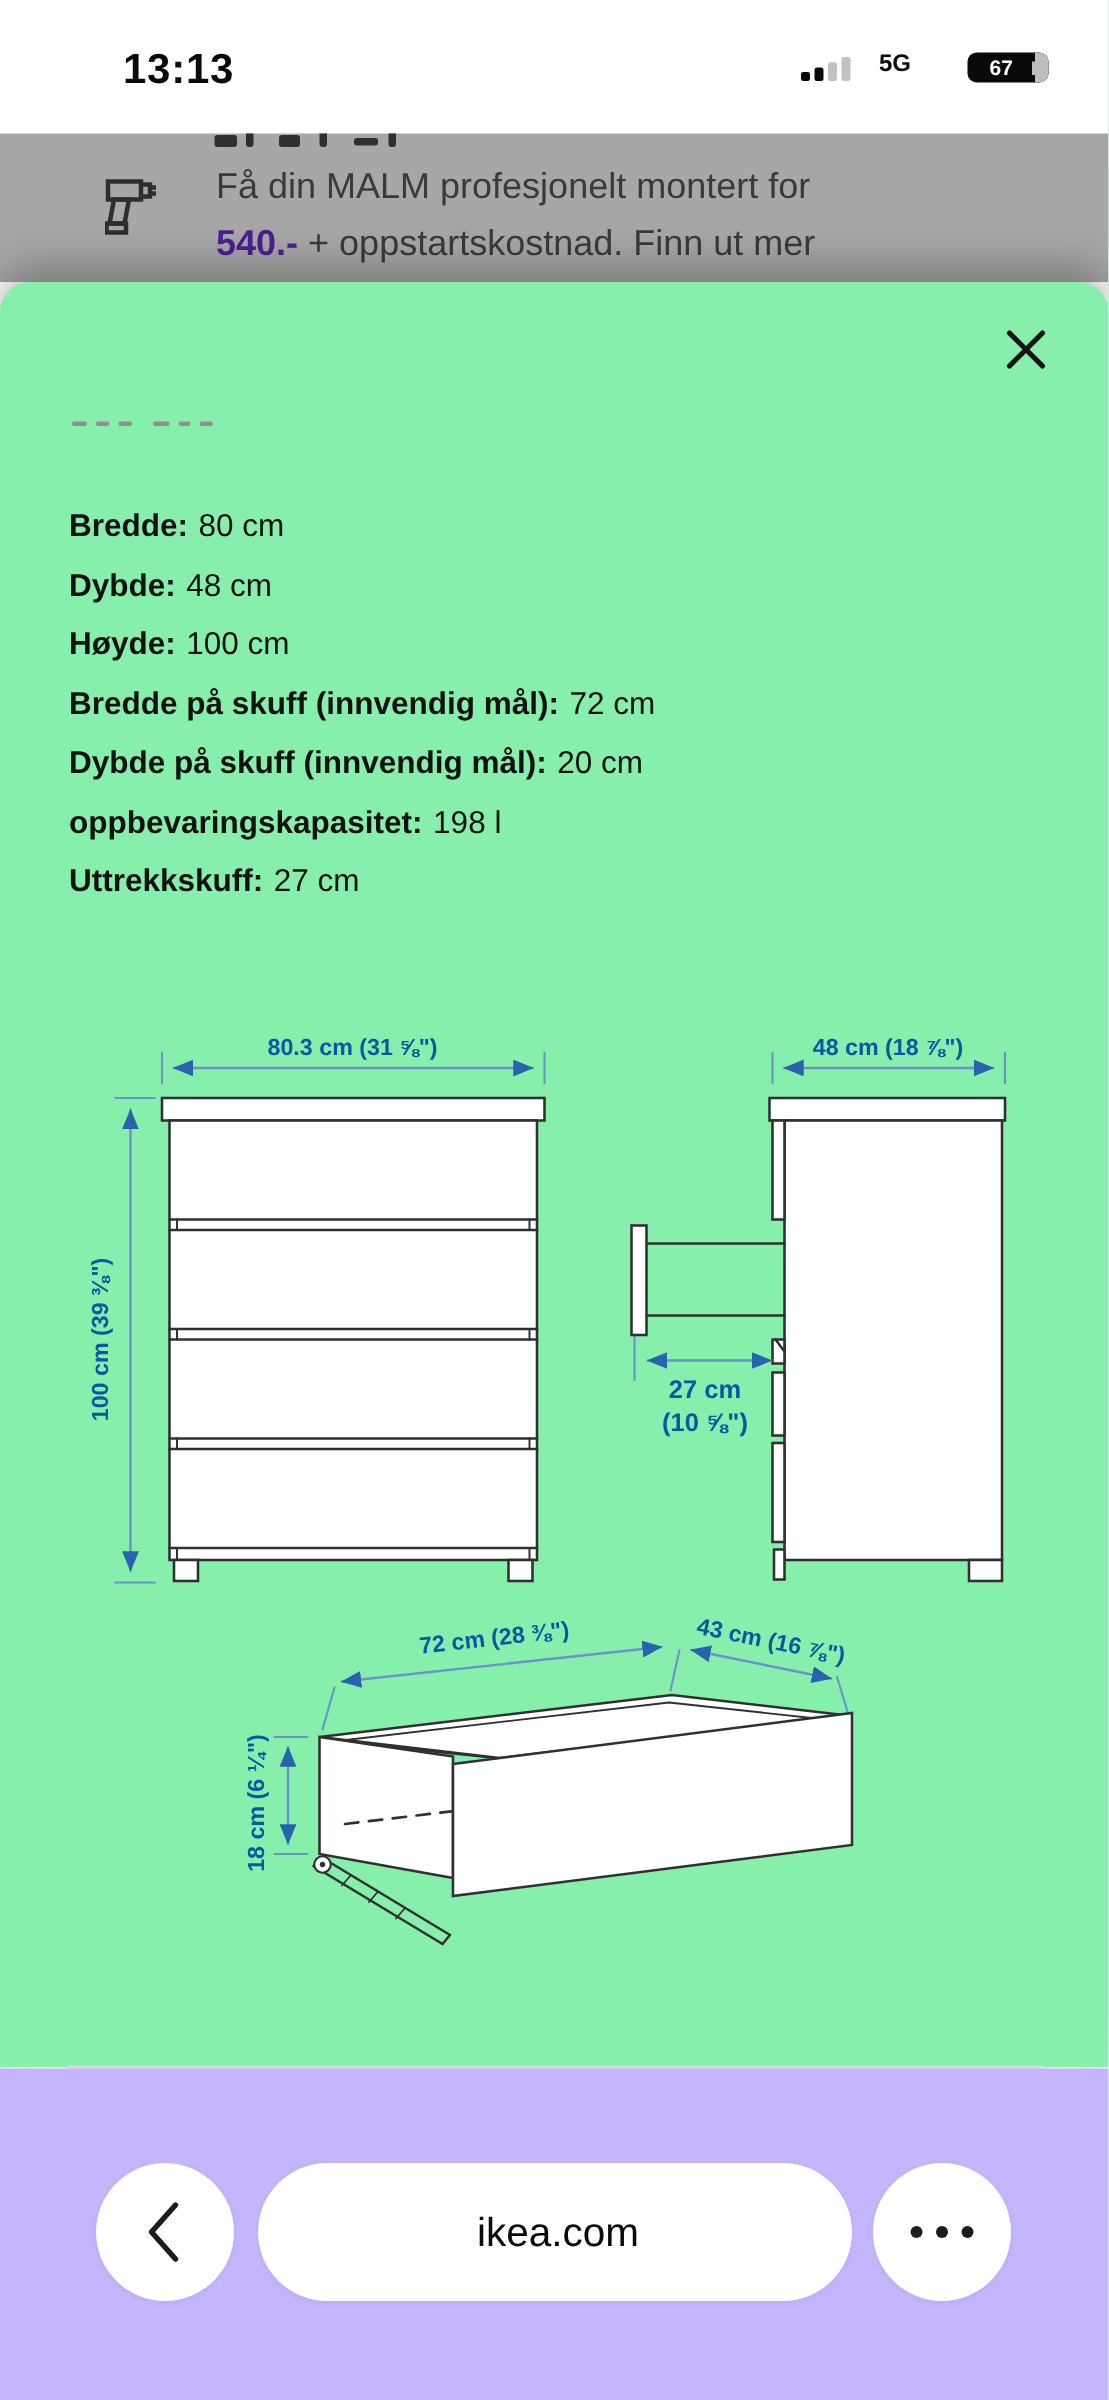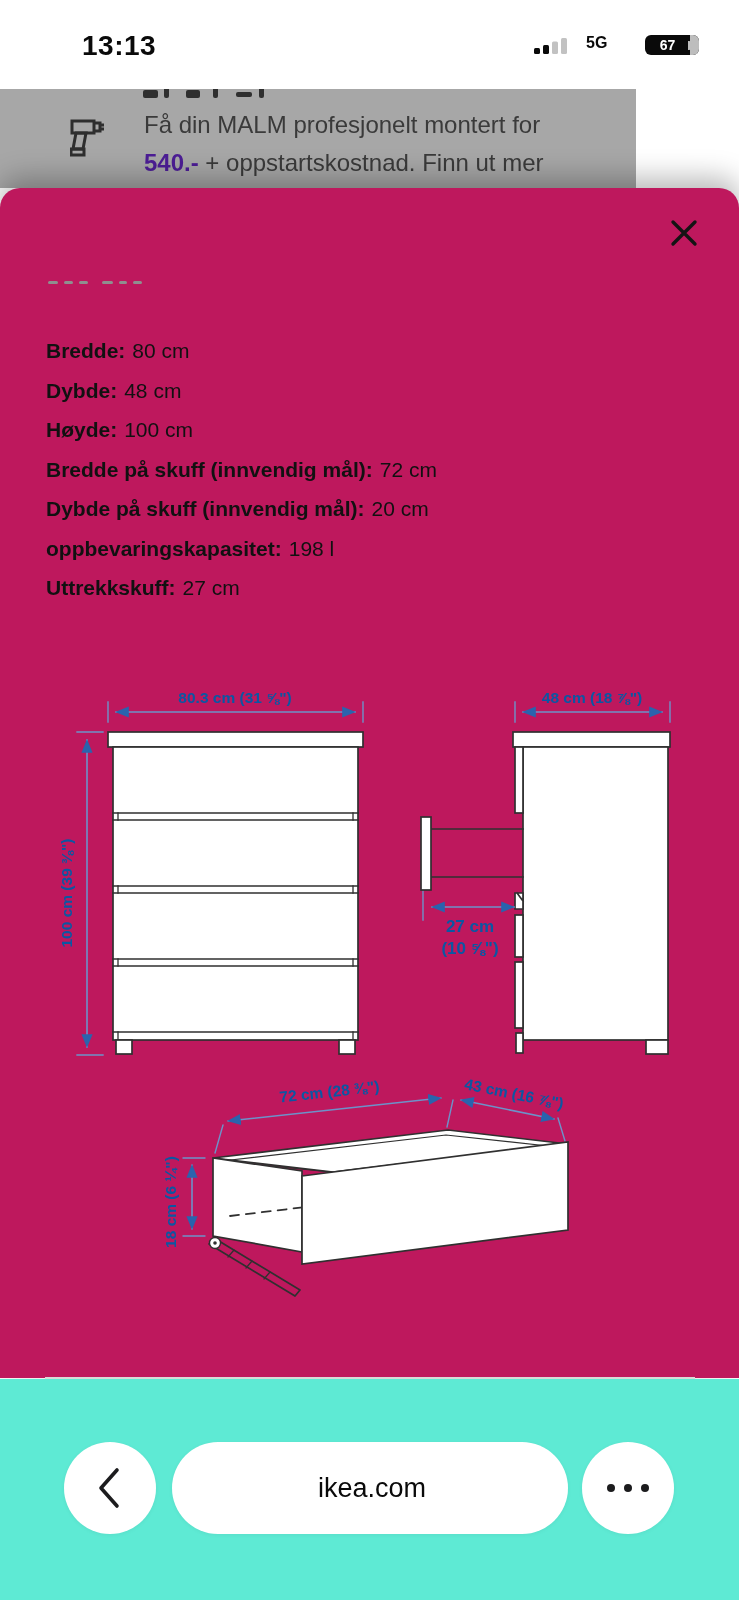--- a/index.html
+++ b/index.html
@@ -12,39 +12,39 @@
   
   .statusbar { position:absolute; top:0; left:0; width:739px; height:115px; background:#ffffff; }
   .time { position:absolute; left:82px; top:30px; font-size:28px; font-weight:700; color:#0a0a0a; letter-spacing:.5px; }
   .signal-svg { position:absolute; left:534px; top:38px; }
   .net-label { position:absolute; left:586px; top:34px; font-size:16px; font-weight:700; color:#0a0a0a; }
   .battery { position:absolute; left:633px; top:35px; width:54px; height:20px; background:#0a0a0a; border-radius:6px; overflow:hidden;margin-left:12px; }
   .battery-rest { position:absolute; right:0; top:0; width:9px; height:20px; background:#bdbdbd; }
   .battery-num { position:absolute; left:0; top:0; width:45px; height:20px; text-align:center; line-height:20px; font-size:14px; font-weight:700; color:#ffffff; }
   .battery-nib { position:absolute; left:688px; top:40.5px; width:3.5px; height:9px; background:#bdbdbd; border-radius:0 3px 3px 0; }
   
-  .banner { position:absolute; top:89px; left:0; width:636px; height:99px; background:#a7a7a7; overflow:hidden; }
+  .banner { position:absolute; top:89px; left:0; width:739px; height:99px; background:#a7a7a7; overflow:hidden; }
   .frag { position:absolute; background:#2f2f2f; border-radius:2px; }
   .banner-text { position:absolute; left:144px; top:17px; width:520px; color:#3a3a3a; font-size:24px; line-height:38px; }
   .banner-price { font-weight:700; color:#4c1d95; }
   .drill { position:absolute; left:70px; top:24px; }
   
-  .modal { position:absolute; top:188px; left:0; width:739px; height:1190px; background:#be185d; border-radius:20px 20px 0 0; box-shadow:0 -10px 28px rgba(0,0,0,.28); }
+  .modal { position:absolute; top:188px; left:0; width:739px; height:1190px; background:#86efac; border-radius:20px 20px 0 0; box-shadow:0 -10px 28px rgba(0,0,0,.28); }
   .close-btn { position:absolute; top:24px; left:662px; width:44px; height:44px; background:none; border:none; cursor:pointer; }
   .dash-row { position:absolute; left:48px; top:93px; height:4px; }
   .dash { display:inline-block; height:3px; background:#8f8f8f; border-radius:2px; vertical-align:top; margin-right:6px; }
   .specs { position:absolute; left:46px; top:143px; }
   .spec-row { font-size:21px; line-height:39.5px; color:#111111; white-space:nowrap; }
   .spec-label { font-weight:700; margin-right:7px; }
   .drawings { position:absolute; left:0; top:462px; }
   .dim-label { fill:#0a57a3; font-weight:700; font-size:15.5px; font-family:"Liberation Sans","DejaVu Sans",sans-serif; }
   .dim-label-lg { fill:#0a57a3; font-weight:700; font-size:17px; font-family:"Liberation Sans","DejaVu Sans",sans-serif; }
   
   .sheet-divider { position:absolute; top:1377px; left:45px; width:650px; height:2px; background:#d9d9d7; }
-  .browserbar { position:absolute; top:1379px; left:0; width:739px; height:221px; background:#5eead4; }
+  .browserbar { position:absolute; top:1379px; left:0; width:739px; height:221px; background:#c4b5fd; }
   .circle-btn { position:absolute; top:63px; width:92px; height:92px; border-radius:50%; background:#ffffff; border:none; box-shadow:0 1px 4px rgba(0,0,0,.05); cursor:pointer; }
   .back-btn { left:64px; }
   .more-btn { left:582px; }
   .url-pill { position:absolute; top:63px; left:172px; width:396px; height:92px; border-radius:46px; background:#ffffff; border:none; box-shadow:0 1px 4px rgba(0,0,0,.05); cursor:pointer; }
   .url-text { position:absolute; top:94px; left:292px; width:160px; text-align:center; font-size:27px; color:#0a0a0a; }
 </style>
 </head>
 <body>
 
 <div class="screen">

